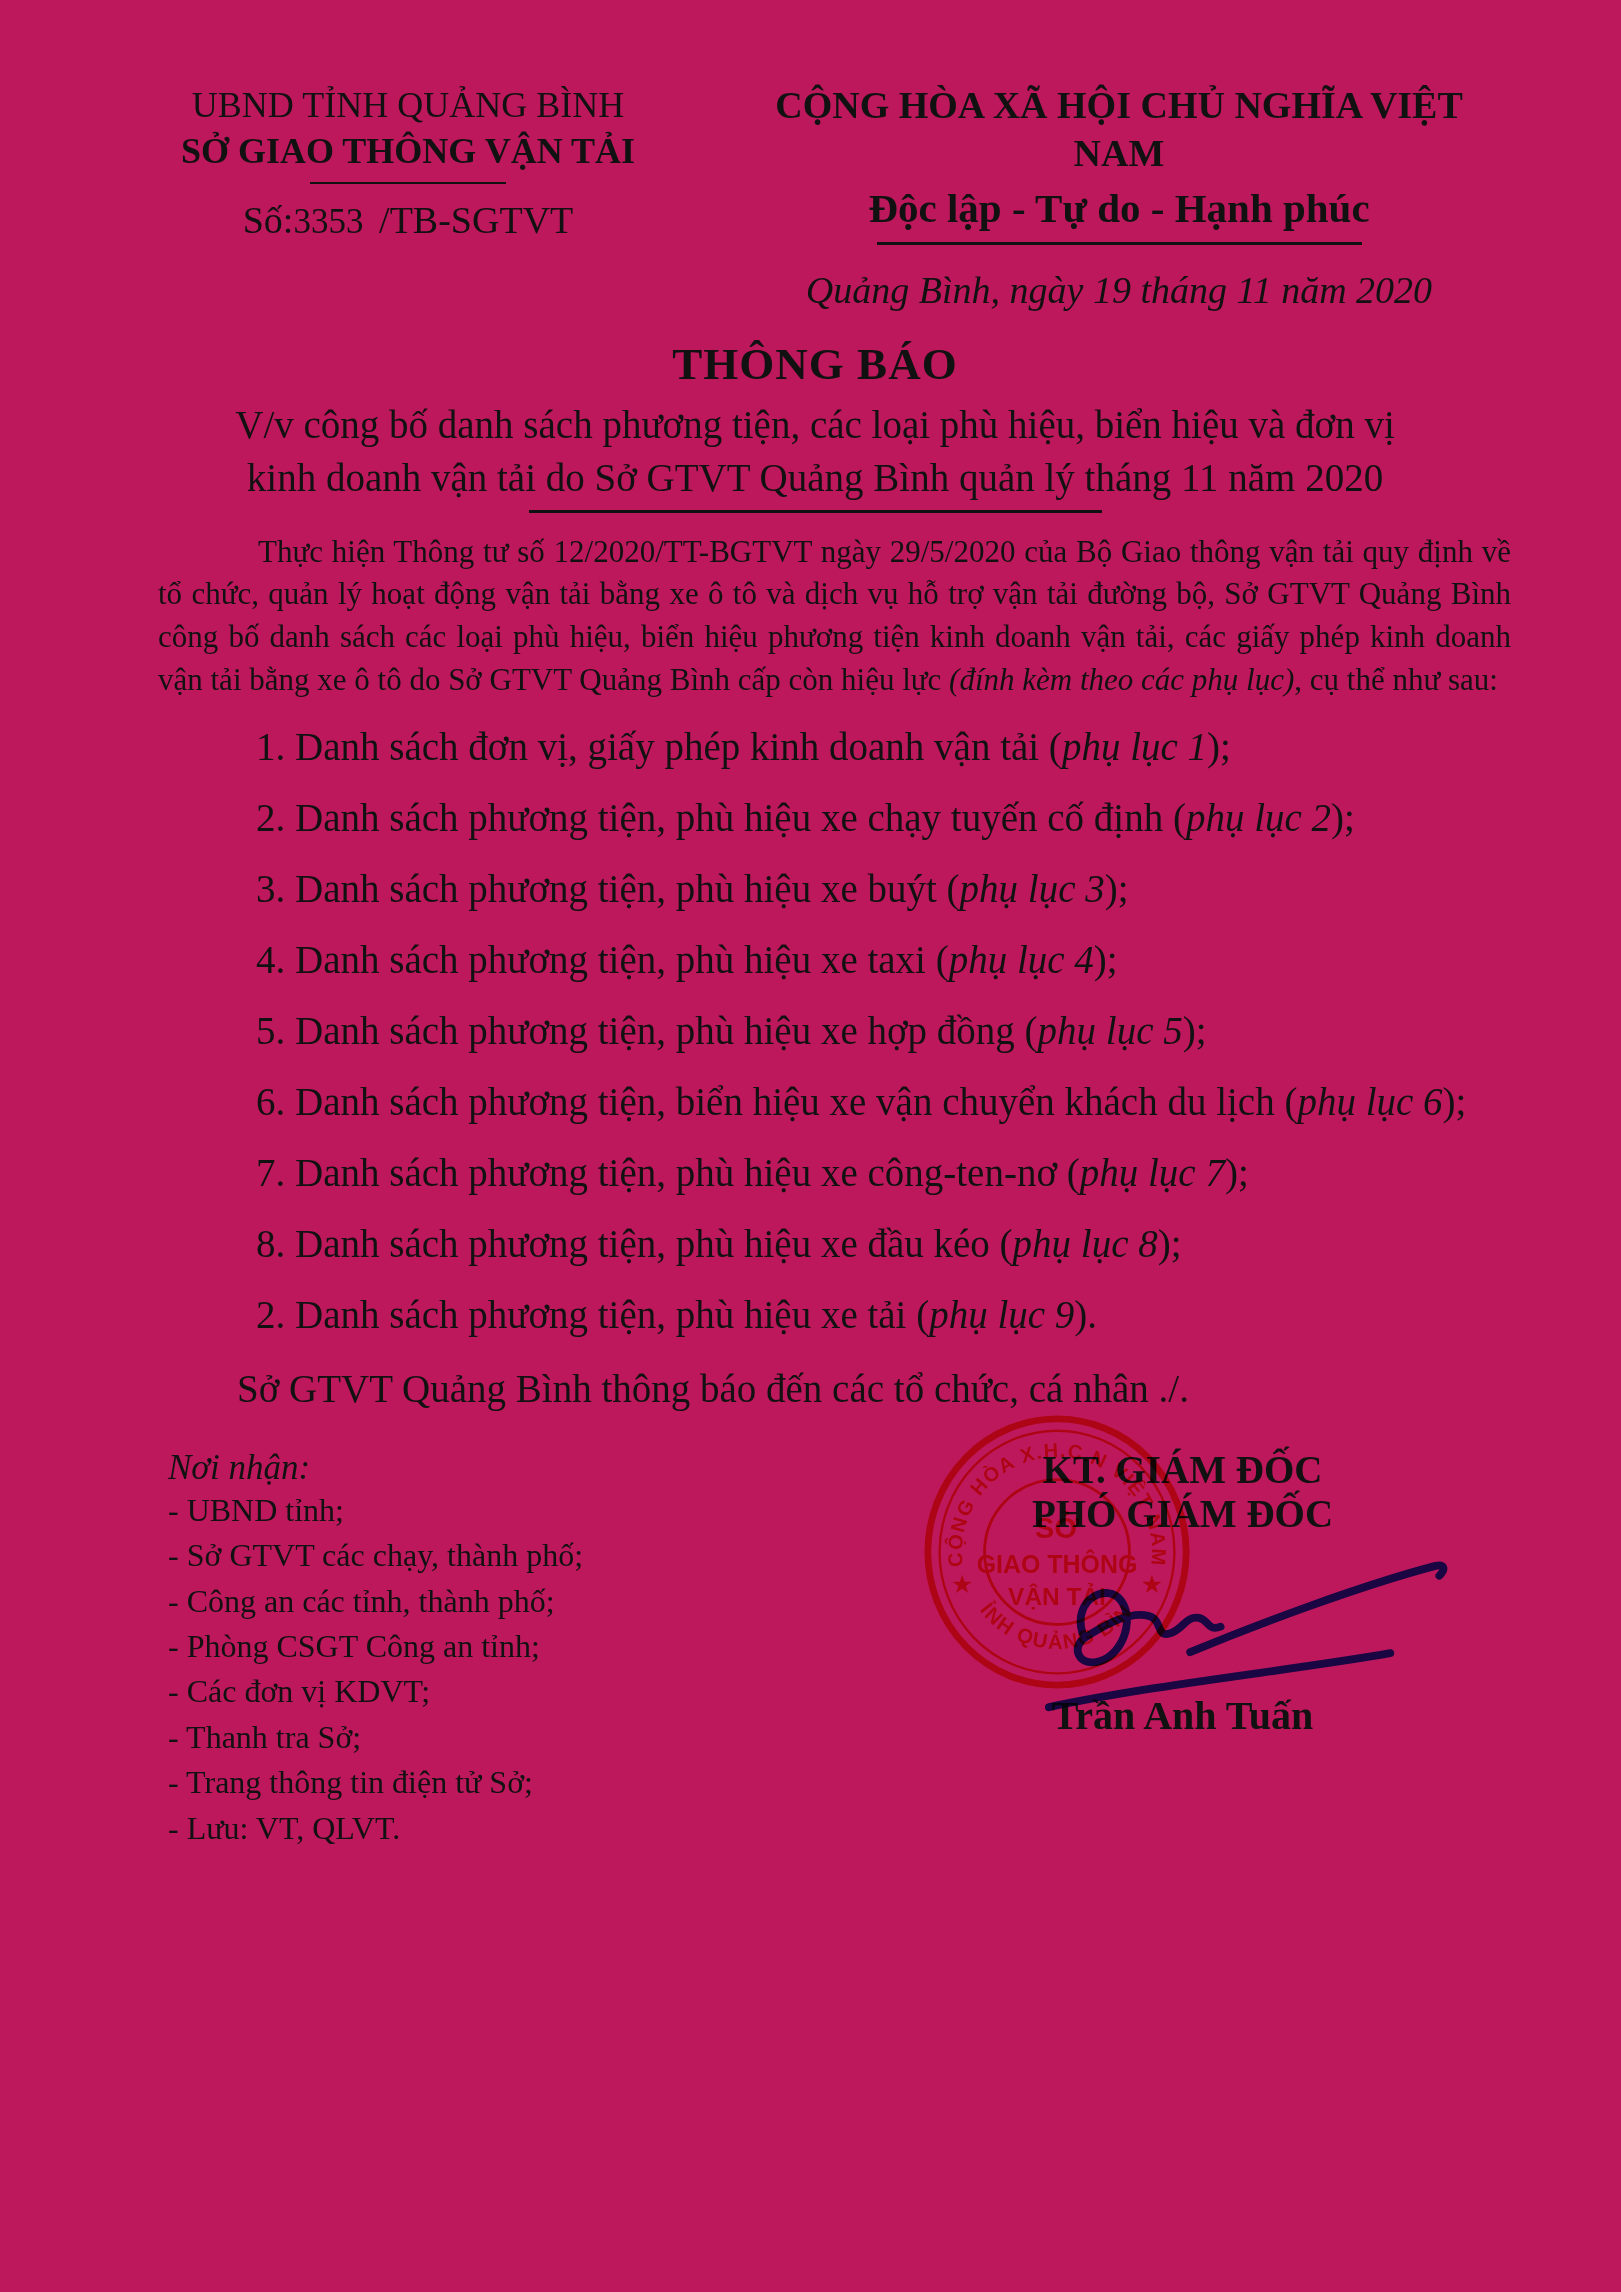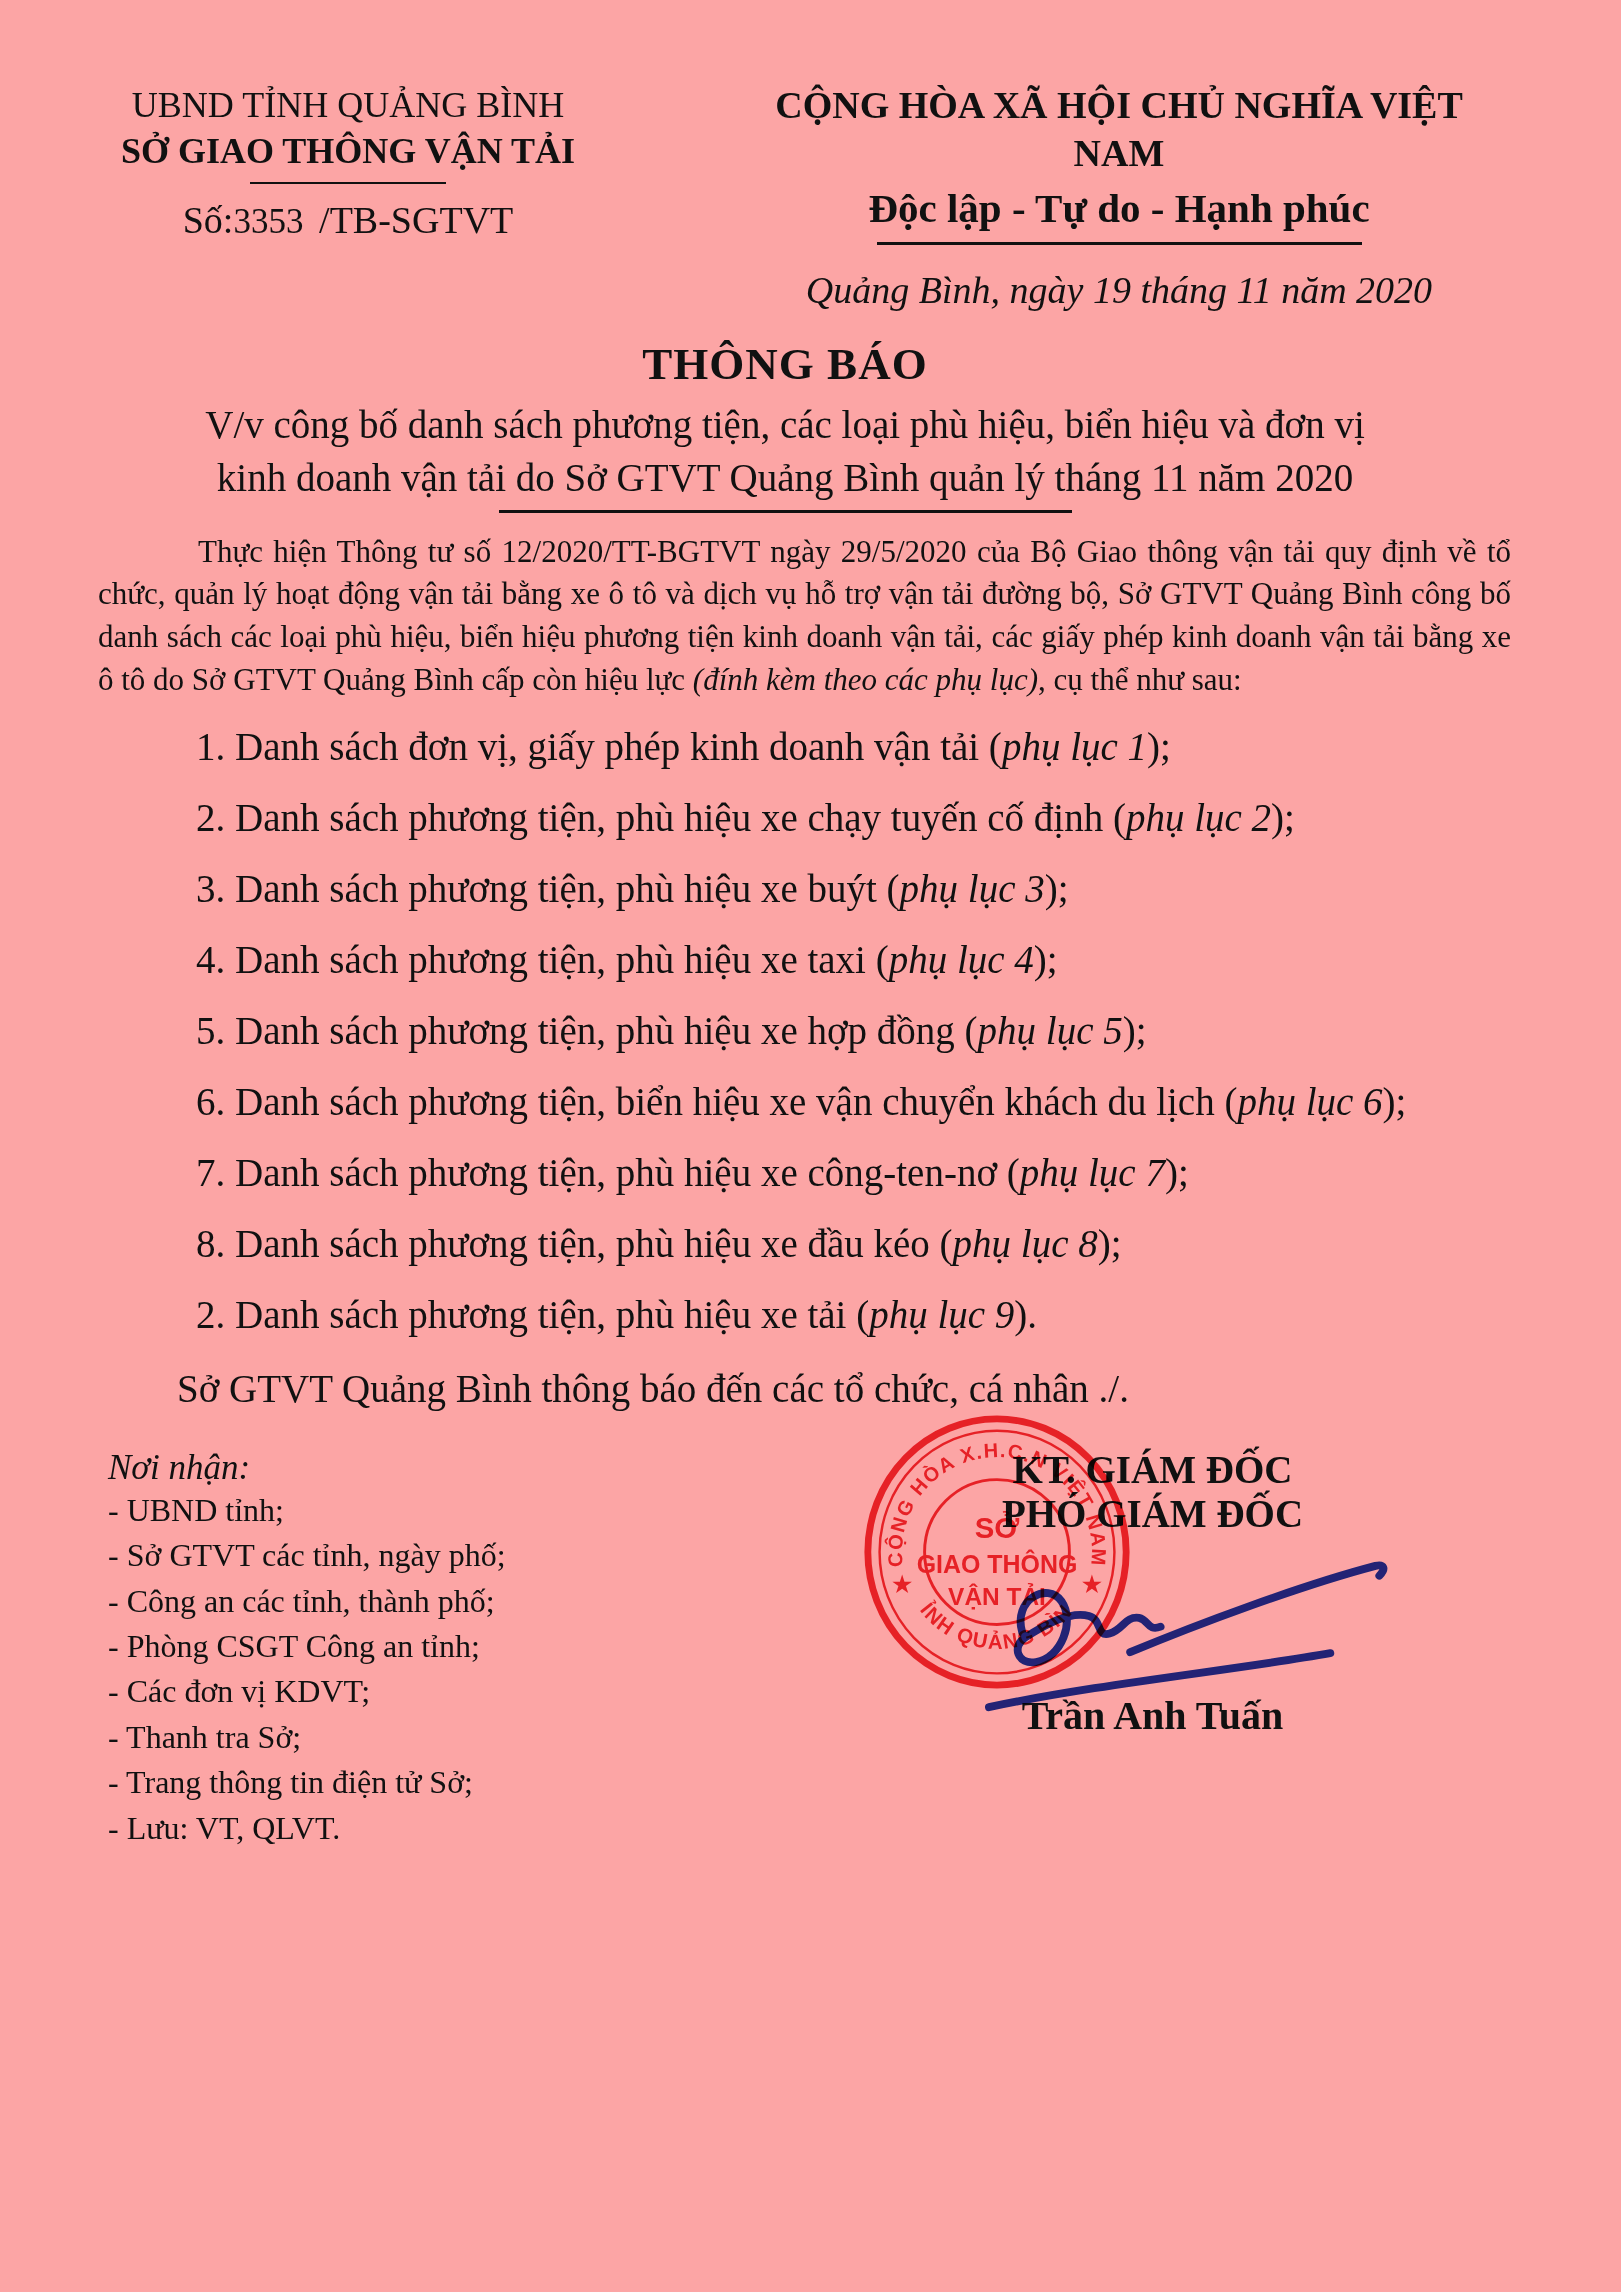--- a/index.html
+++ b/index.html
@@ -1,24 +1,24 @@
 <!DOCTYPE html>
 <html><head>
 <meta charset="utf-8">
 <style>
   html,body{margin:0;padding:0;background:#ffffff;}
   .page{
     position:relative;
     width:1621px;height:2293px;
-    background:#fca5a5;
+    background:#be185d;
     color:#111;
     font-family:"Liberation Serif","DejaVu Serif",serif;
     overflow:hidden;
     box-sizing:border-box;
-    padding:82px 110px 0 59px;
+    padding:82px 110px 0 119px;
   }
   
   .hdr{display:flex;justify-content:space-between;align-items:flex-start;}
   .hdr-left{width:470px;margin-left:54px;text-align:center;}
   .hdr-left .l1{font-size:36px;line-height:1.3;}
   .hdr-left .l2{font-size:36px;font-weight:bold;line-height:1.25;}
   .hdr-left .rule{width:196px;height:2.9px;background:#111;margin:7.8px auto 13.7px auto;}
   .hdr-left .num{font-size:38px;}
   .hdr-left .num .n{font-size:35px;}
   .hdr-left .num .suffix{margin-left:15.7px;}
@@ -102,21 +102,21 @@
     <div class="item"><span>8. Danh sách phương tiện, phù hiệu xe đầu kéo (</span><span class="it">phụ lục 8</span><span>);</span></div>
     <div class="item"><span>2. Danh sách phương tiện, phù hiệu xe tải (</span><span class="it">phụ lục 9</span><span>).</span></div>
   </div>
 
   <div class="closing">Sở GTVT Quảng Bình thông báo đến các tổ chức, cá nhân ./.</div>
 
   <div class="footer">
     <div class="recipients">
       <div class="rtitle">Nơi nhận:</div>
       <div class="rline">- UBND tỉnh;</div>
-      <div class="rline">- Sở GTVT các tỉnh, ngày phố;</div>
+      <div class="rline">- Sở GTVT các chạy, thành phố;</div>
       <div class="rline">- Công an các tỉnh, thành phố;</div>
       <div class="rline">- Phòng CSGT Công an tỉnh;</div>
       <div class="rline">- Các đơn vị KDVT;</div>
       <div class="rline">- Thanh tra Sở;</div>
       <div class="rline">- Trang thông tin điện tử Sở;</div>
       <div class="rline">- Lưu: VT, QLVT.</div>
     </div>
 
     <div class="sig">
       <div class="t1">KT. GIÁM ĐỐC</div>

